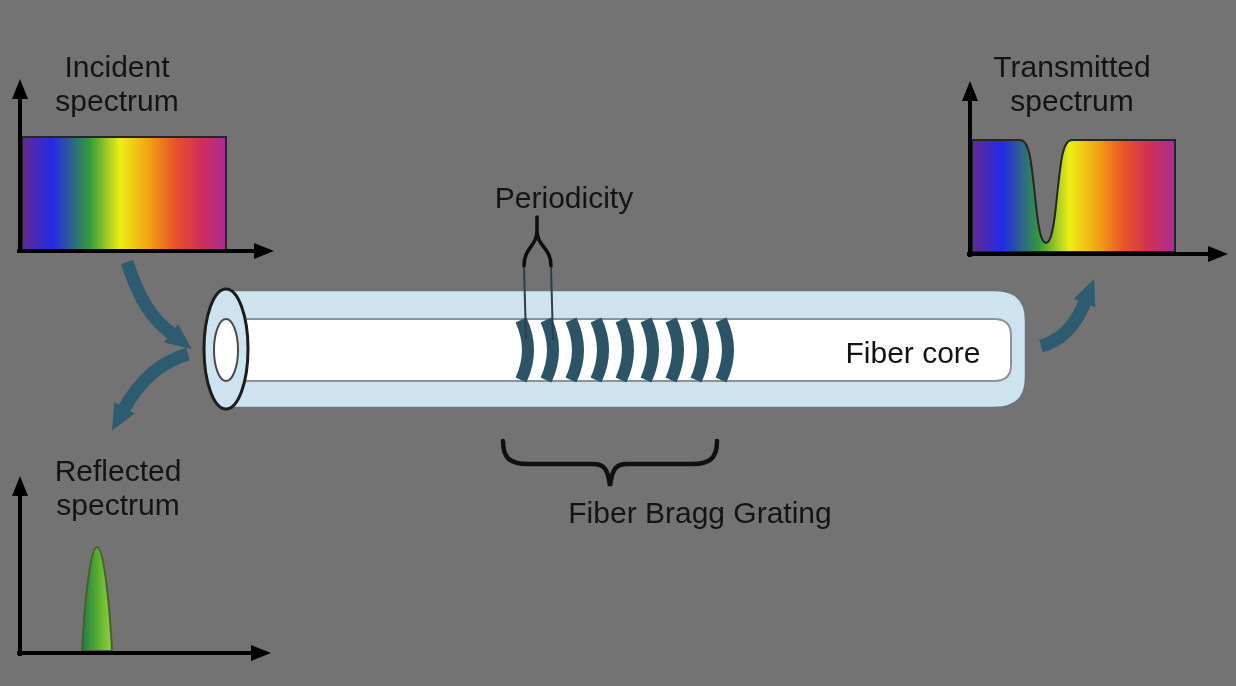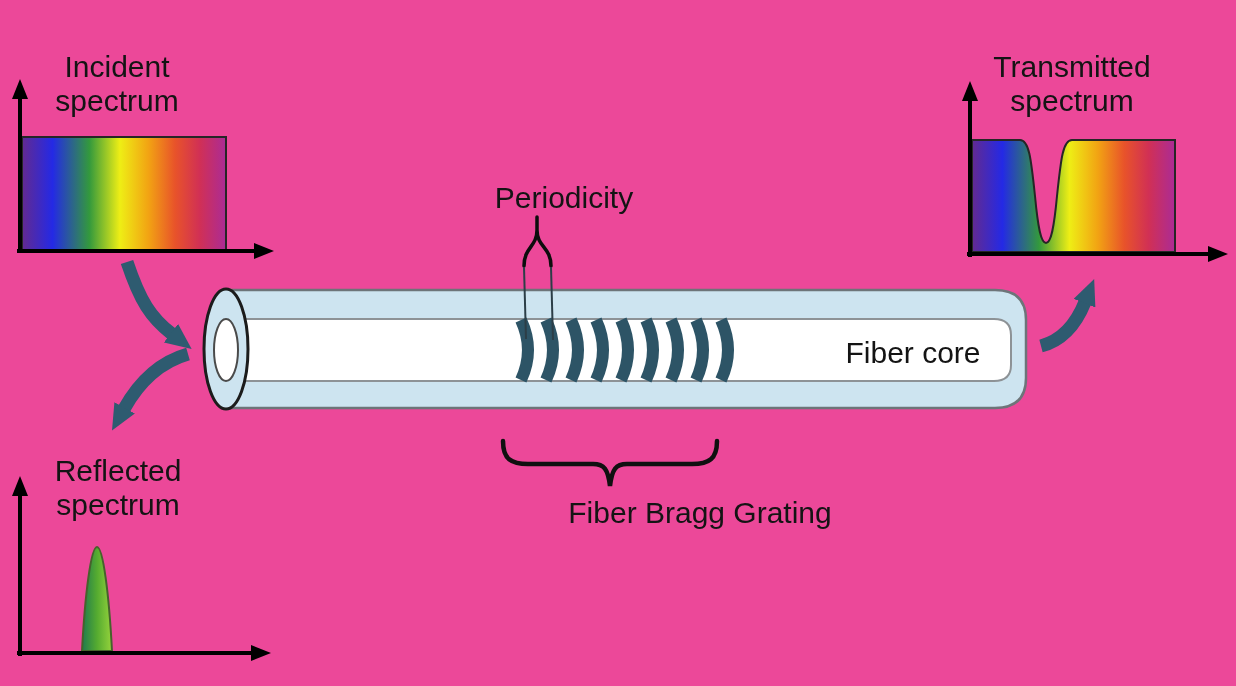--- a/index.html
+++ b/index.html
@@ -1,19 +1,19 @@
 <!DOCTYPE html>
 <html style="--arrow-color: #2e5b70; --grating-color: #2d5466; --cladding-color: #cde4f0; --core-color: #ffffff;"><head>
 <meta charset="utf-8">
 <style>
   html,body{margin:0;padding:0;background:#ffffff;}
   .stage{
     position:relative;
     width:1236px;height:686px;
-    background:#ec4899;
+    background:#737373;
     font-family:"Liberation Sans", sans-serif;
     overflow:hidden;
   }
   svg{display:block;}
   .lbl{
     font-family:"Liberation Sans", sans-serif;
     font-size:30px;
     fill:#141414;
     text-anchor:middle;
   }

